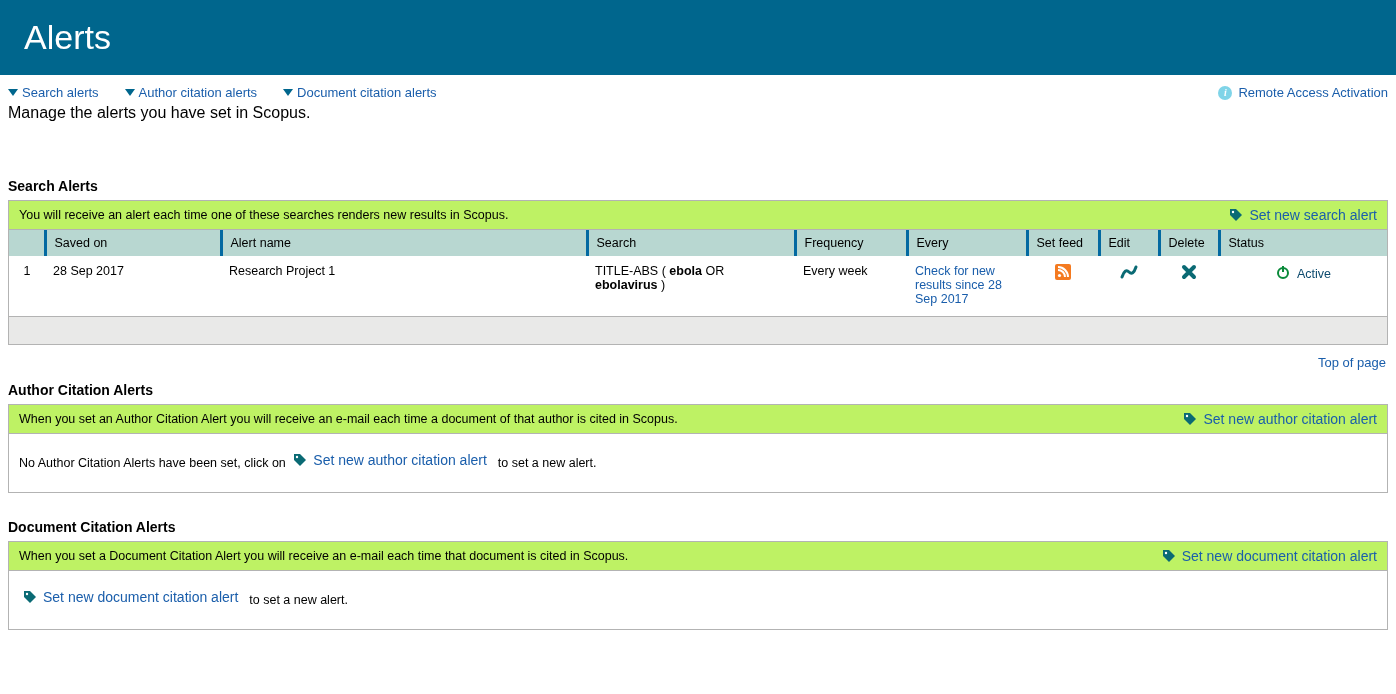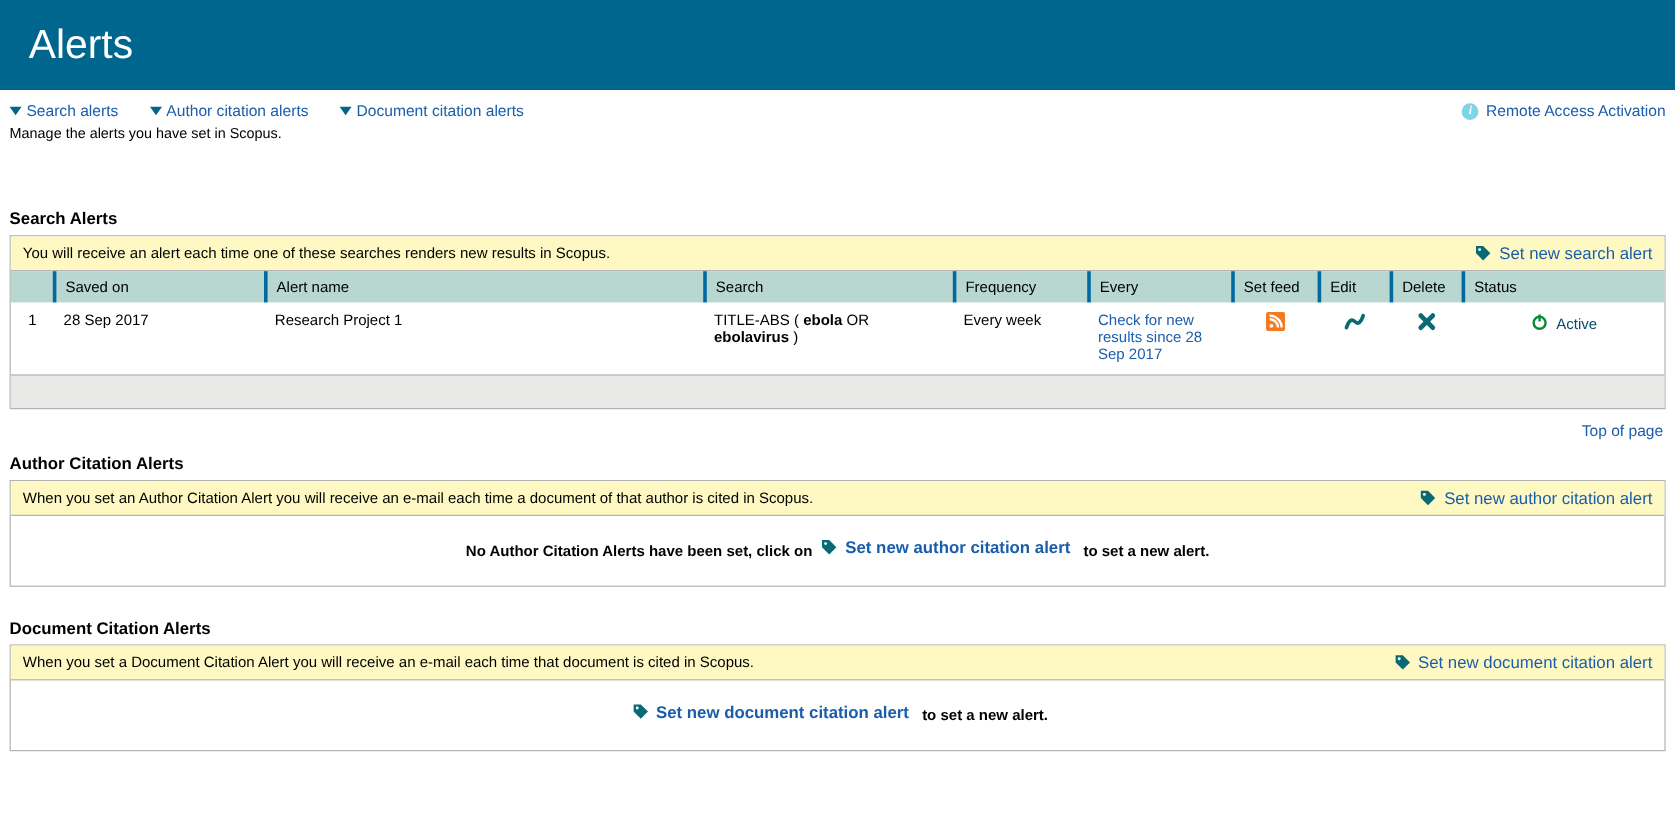--- a/index.html
+++ b/index.html
@@ -39,29 +39,29 @@
     border-top: 7px solid #00668D;
     display: inline-block;
   }
   .raa { color: #1A5EAB; display: flex; align-items: center; gap: 6px; cursor: pointer; }
   .info-ic {
     width: 14px; height: 14px; border-radius: 50%;
     background: #7FD4E8; color: #fff; font-size: 10px; font-weight: bold;
     display: inline-flex; align-items: center; justify-content: center;
     font-style: italic; font-family: Georgia, serif;
   }
-  .subtitle { padding: 2px 8px 14px 8px; font-size: 12px; }
+  .subtitle { padding: 2px 8px 14px 8px; font-size: 16px; }
 
   .section { padding: 12px 8px 0 8px; }
   .section-title { font-weight: bold; font-size: 14px; margin-bottom: 6px; }
   .panel {
     border: 1px solid #B3B3B3;
   }
   .panel-head {
-    background: #fef9c3;
+    background: #bef264;
     border-bottom: 1px solid #B3B3B3;
     display: flex;
     justify-content: space-between;
     align-items: center;
     padding: 6px 10px;
     font-size: 12.5px;
   }
   .taglink {
     color: #1A5EAB;
     display: inline-flex;
@@ -98,24 +98,22 @@
   .rss-svg { display:inline-block; vertical-align:middle;}
   .edit-ic, .del-ic, .pwr-ic { display:inline-block; vertical-align:middle; cursor:pointer;}
   .panel-foot {
     background: #E9E9E8;
     border-top: 1px solid #B3B3B3;
     height: 28px;
   }
   .top-page { text-align: right; padding: 10px 10px 0 0; }
   .top-page a { color: #1A5EAB; cursor:pointer; font-size:13px;}
   .empty-msg {
-    text-align: center;
     padding: 18px 10px 22px 10px;
     font-size: 12.5px;
-    font-weight: bold;
   }
   .status-wrap { display:inline-flex; align-items:center; gap:6px; color:#0c4a6e; cursor:pointer;}
   .col-num { width: 36px; }
   .col-saved { width: 176px; }
   .col-name { width: 366px; }
   .col-search { width: 208px; }
   .col-freq { width: 112px; }
   .col-view { width: 120px; }
   .col-feed { width: 72px; }
   .col-edit { width: 60px; }

